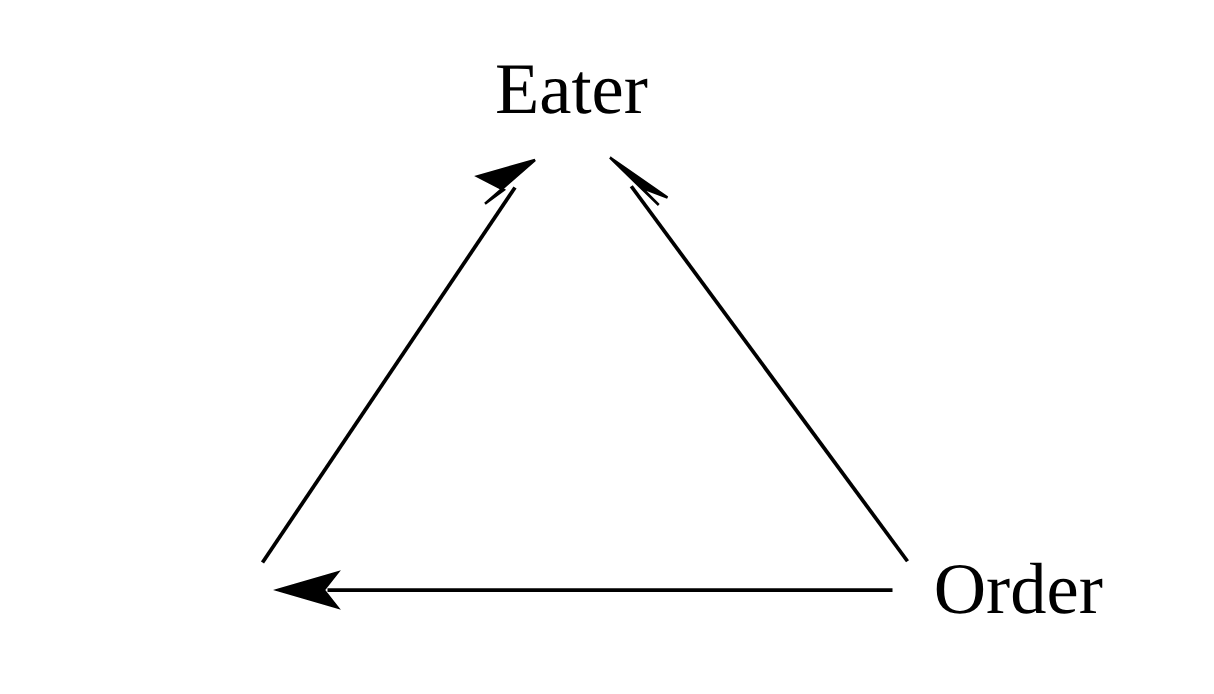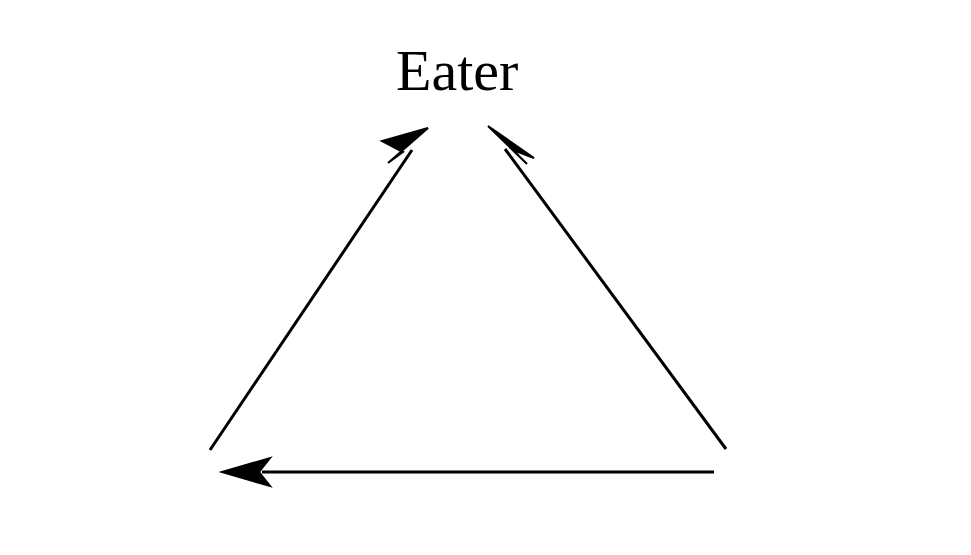--- a/index.html
+++ b/index.html
@@ -73,14 +73,15 @@
     <g>
       <line x1="714" y1="472" x2="262" y2="472" stroke="#000000" stroke-width="3" stroke-linecap="butt"></line>
 
       <polygon points="222,472 270,458 259,472 270,486" fill="#000000" stroke="#000000" stroke-width="2" stroke-linejoin="miter"></polygon>
     </g>
   </svg>
 
   <div class="node-label" id="node-eater">Eater</div>
 
 
+  <div class="node-label" id="node-order">Order</div>
 
 </div>
 
 </body></html>

